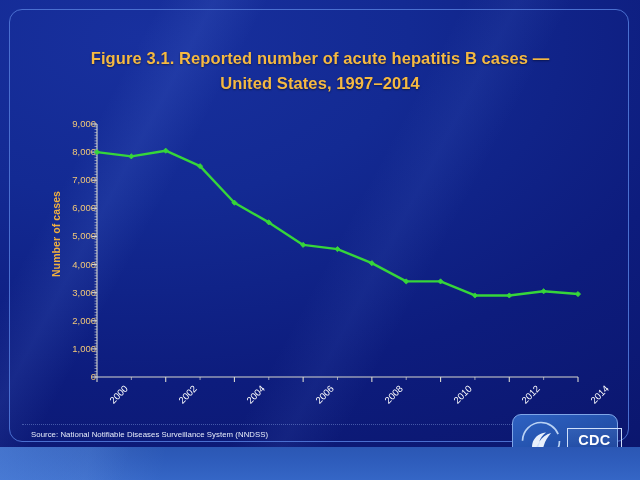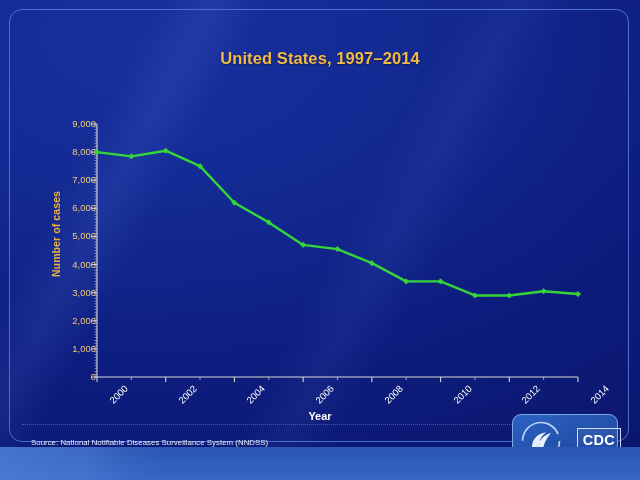--- a/index.html
+++ b/index.html
@@ -120,21 +120,20 @@
     transform-origin: right top;
     white-space: nowrap;
   }
   .source {
     position: absolute;
     left: 31px;
     top: 430px;
     color: #e8eefb;
     font-size: 7.8px;
     letter-spacing: 0.05px;
-    margin-top: 8px;
   }
   .source-rule {
     position: absolute;
     left: 22px;
     top: 424px;
     width: 590px;
     height: 0;
     border-top: 1px dotted rgba(150,180,240,0.40);
   }
 
@@ -152,43 +151,44 @@
   }
   .cdc-seal {
     position: absolute;
     left: 7px;
     top: 5px;
     width: 42px;
     height: 42px;
   }
   .cdc-mark {
     position: absolute;
-    left: 64px;
+    left: 54px;
     top: 13px;
-    width: 44px;
+    width: 55px;
     height: 25px;
     border: 1.3px solid #cfe0fb;
     box-sizing: border-box;
     color: #ffffff;
     font-size: 14.5px;
     font-weight: bold;
     text-align: center;
     line-height: 23px;
     letter-spacing: 0.3px;
     background: linear-gradient(180deg, rgba(255,255,255,0.06), rgba(255,255,255,0.0));
   }
 </style>
 </head>
 <body>
 
 <div id="slide">
 
   <div class="frame"></div>
 
   <div class="title">
+    <div>Figure 3.1. Reported number of acute hepatitis B cases —</div>
     <div>United States, 1997–2014</div>
   </div>
 
   <div class="chart-area">
 
     <div class="y-axis-title">Number of cases</div>
 
     <div class="ylab-wrap" id="ylabels">
         <div class="ylab" style="top: 119px;">9,000</div>
         <div class="ylab" style="top: 147.111px;">8,000</div>
@@ -333,21 +333,20 @@
         <polygon points="337.5,246.49444444444444 340.1,249.09444444444443 337.5,251.69444444444443 334.9,249.09444444444443" fill="#36d63a" stroke="#36d63a" stroke-width="0.8"></polygon>
         <polygon points="371.85714285714283,260.54999999999995 374.45714285714286,263.15 371.85714285714283,265.75 369.2571428571428,263.15" fill="#36d63a" stroke="#36d63a" stroke-width="0.8"></polygon>
         <polygon points="406.2142857142857,278.8222222222222 408.81428571428575,281.4222222222222 406.2142857142857,284.02222222222224 403.6142857142857,281.4222222222222" fill="#36d63a" stroke="#36d63a" stroke-width="0.8"></polygon>
         <polygon points="440.57142857142856,278.8222222222222 443.1714285714286,281.4222222222222 440.57142857142856,284.02222222222224 437.97142857142853,281.4222222222222" fill="#36d63a" stroke="#36d63a" stroke-width="0.8"></polygon>
         <polygon points="474.92857142857144,292.87777777777774 477.52857142857147,295.47777777777776 474.92857142857144,298.0777777777778 472.3285714285714,295.47777777777776" fill="#36d63a" stroke="#36d63a" stroke-width="0.8"></polygon>
         <polygon points="509.2857142857143,292.87777777777774 511.8857142857143,295.47777777777776 509.2857142857143,298.0777777777778 506.68571428571425,295.47777777777776" fill="#36d63a" stroke="#36d63a" stroke-width="0.8"></polygon>
         <polygon points="543.6428571428571,288.6611111111111 546.2428571428571,291.2611111111111 543.6428571428571,293.86111111111114 541.0428571428571,291.2611111111111" fill="#36d63a" stroke="#36d63a" stroke-width="0.8"></polygon>
         <polygon points="578,291.4722222222222 580.6,294.0722222222222 578,296.6722222222222 575.4,294.0722222222222" fill="#36d63a" stroke="#36d63a" stroke-width="0.8"></polygon>
       </svg>
 
-    <div class="x-axis-title">Year</div>
   </div>
 
   <div class="source-rule"></div>
   <div class="source">Source: National Notifiable Diseases Surveillance System (NNDSS)</div>
 
   <div class="cdc-logo">
     <svg class="cdc-seal" viewBox="0 0 100 100">
       <circle cx="50" cy="50" r="44" fill="none" stroke="#b9d2f4" stroke-width="4" stroke-dasharray="120 18 120 18"></circle>
       <path d="M30 72 C26 58 32 44 44 36 C50 32 56 30 62 30 C54 36 48 44 46 52 C52 42 62 34 74 31 C66 40 60 50 57 60 C55 68 52 74 46 79 C40 83 33 80 30 72 Z" fill="#e8f0fc"></path>
       <path d="M38 78 C36 68 40 58 48 52 C44 62 42 70 42 78 Z" fill="#cfe0fb"></path>

